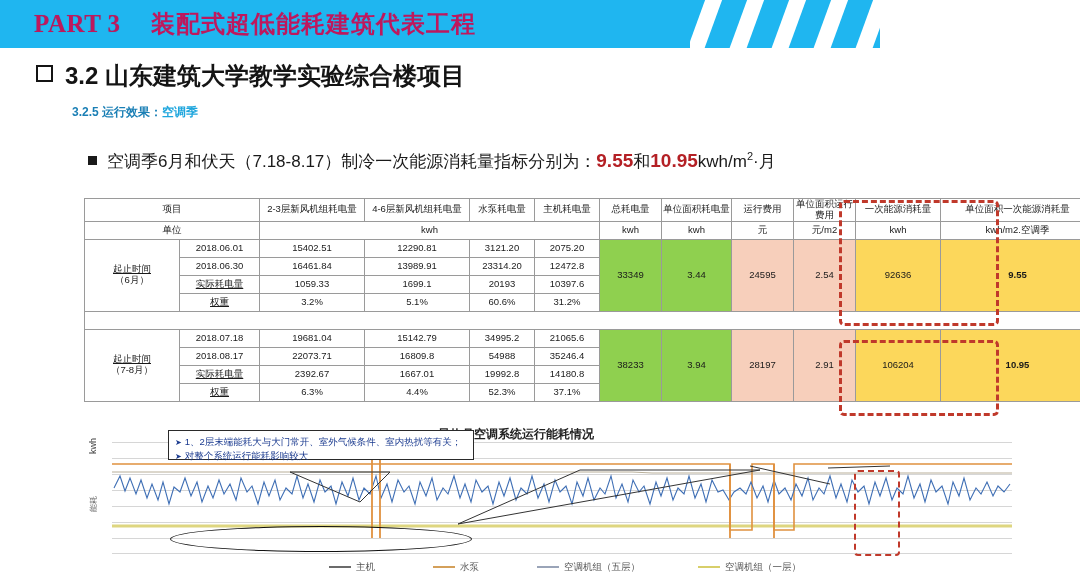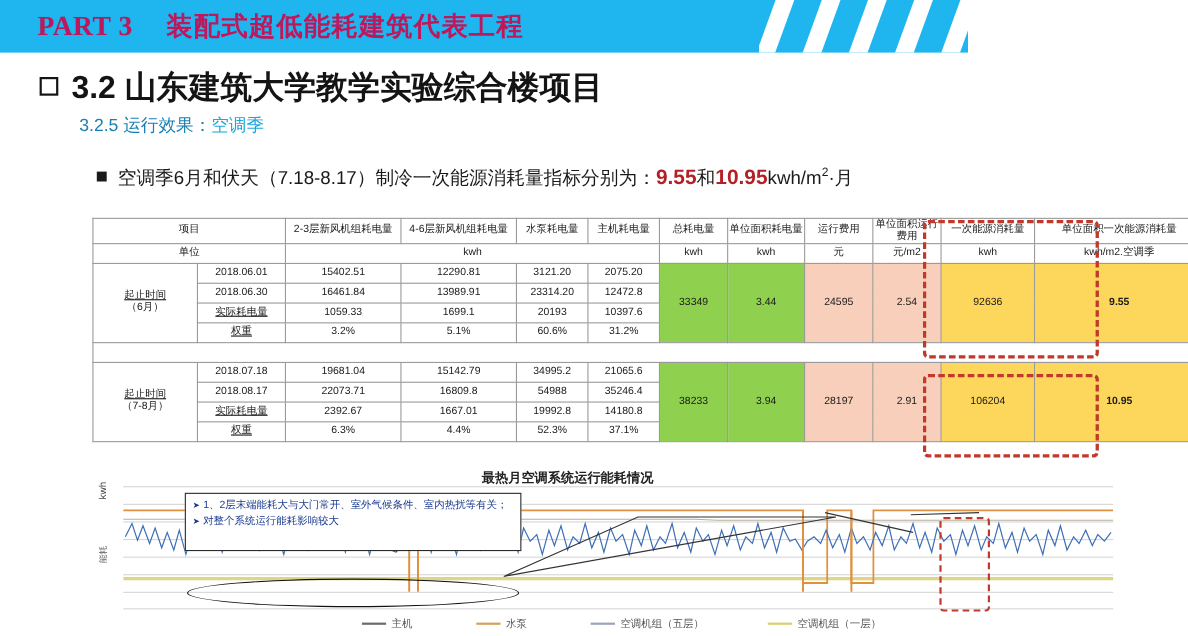--- a/index.html
+++ b/index.html
@@ -43,29 +43,29 @@
     text-shadow:0 0 1px rgba(0,0,0,.18);
   }
   .banner-sub{
     font-weight:bold;font-size:24px;margin-left:26px;
     letter-spacing:1px;
   }
 
   
   .h-sec{
     position:absolute;left:36px;top:60px;
-    font-size:29px;font-weight:bold;color:#141414;white-space:nowrap;
+    font-size:24px;font-weight:bold;color:#141414;white-space:nowrap;
   }
   .h-sec .sq{
     display:inline-block;width:13px;height:13px;
     border:2px solid #141414;margin-right:12px;vertical-align:2px;
   }
   .h-sub{
     position:absolute;left:72px;top:104px;
-    font-size:16px;font-weight:normal;color:#1a7fb5;white-space:nowrap;text-align:right;
+    font-size:12px;font-weight:bold;color:#1a7fb5;white-space:nowrap;text-align:right;
   }
   .h-sub .blue2{color:#1fa6dd;}
 
   .bullet-line{
     position:absolute;left:88px;top:150px;
     font-size:17px;color:#1a1a1a;white-space:nowrap;
   }
   .bullet-line .bsq{
     display:inline-block;width:9px;height:9px;background:#1a1a1a;
     margin-right:10px;vertical-align:2px;
@@ -132,21 +132,21 @@
     font-size:12px;color:#222;font-weight:bold;white-space:nowrap;
   }
 
   
   .callout{
     position:absolute;background:#ffffff;border:1px solid #2a2a2a;
     font-size:9.5px;color:#1a3a8f;line-height:1.45;padding:4px 6px;
     box-sizing:border-box;
   }
   .callout .arw{color:#1a3a8f;margin-right:3px;font-size:8px;}
-  #callout-1{left:108px;top:24px;width:306px;height:53px;}
+  #callout-1{left:108px;top:6px;width:306px;height:30px;}
   #callout-2{left:614px;top:6px;width:158px;height:36px;text-align:center;}
   #callout-3{left:790px;top:6px;width:150px;height:36px;text-align:center;color:#1a1a1a;}
   #callout-2 .l1{text-align:left;}
 
   
   .legend{
     position:absolute;left:0;top:134px;width:1010px;height:18px;
     display:flex;justify-content:center;gap:58px;align-items:center;
   }
   .lg-item{display:flex;align-items:center;font-size:9.5px;color:#555;}

